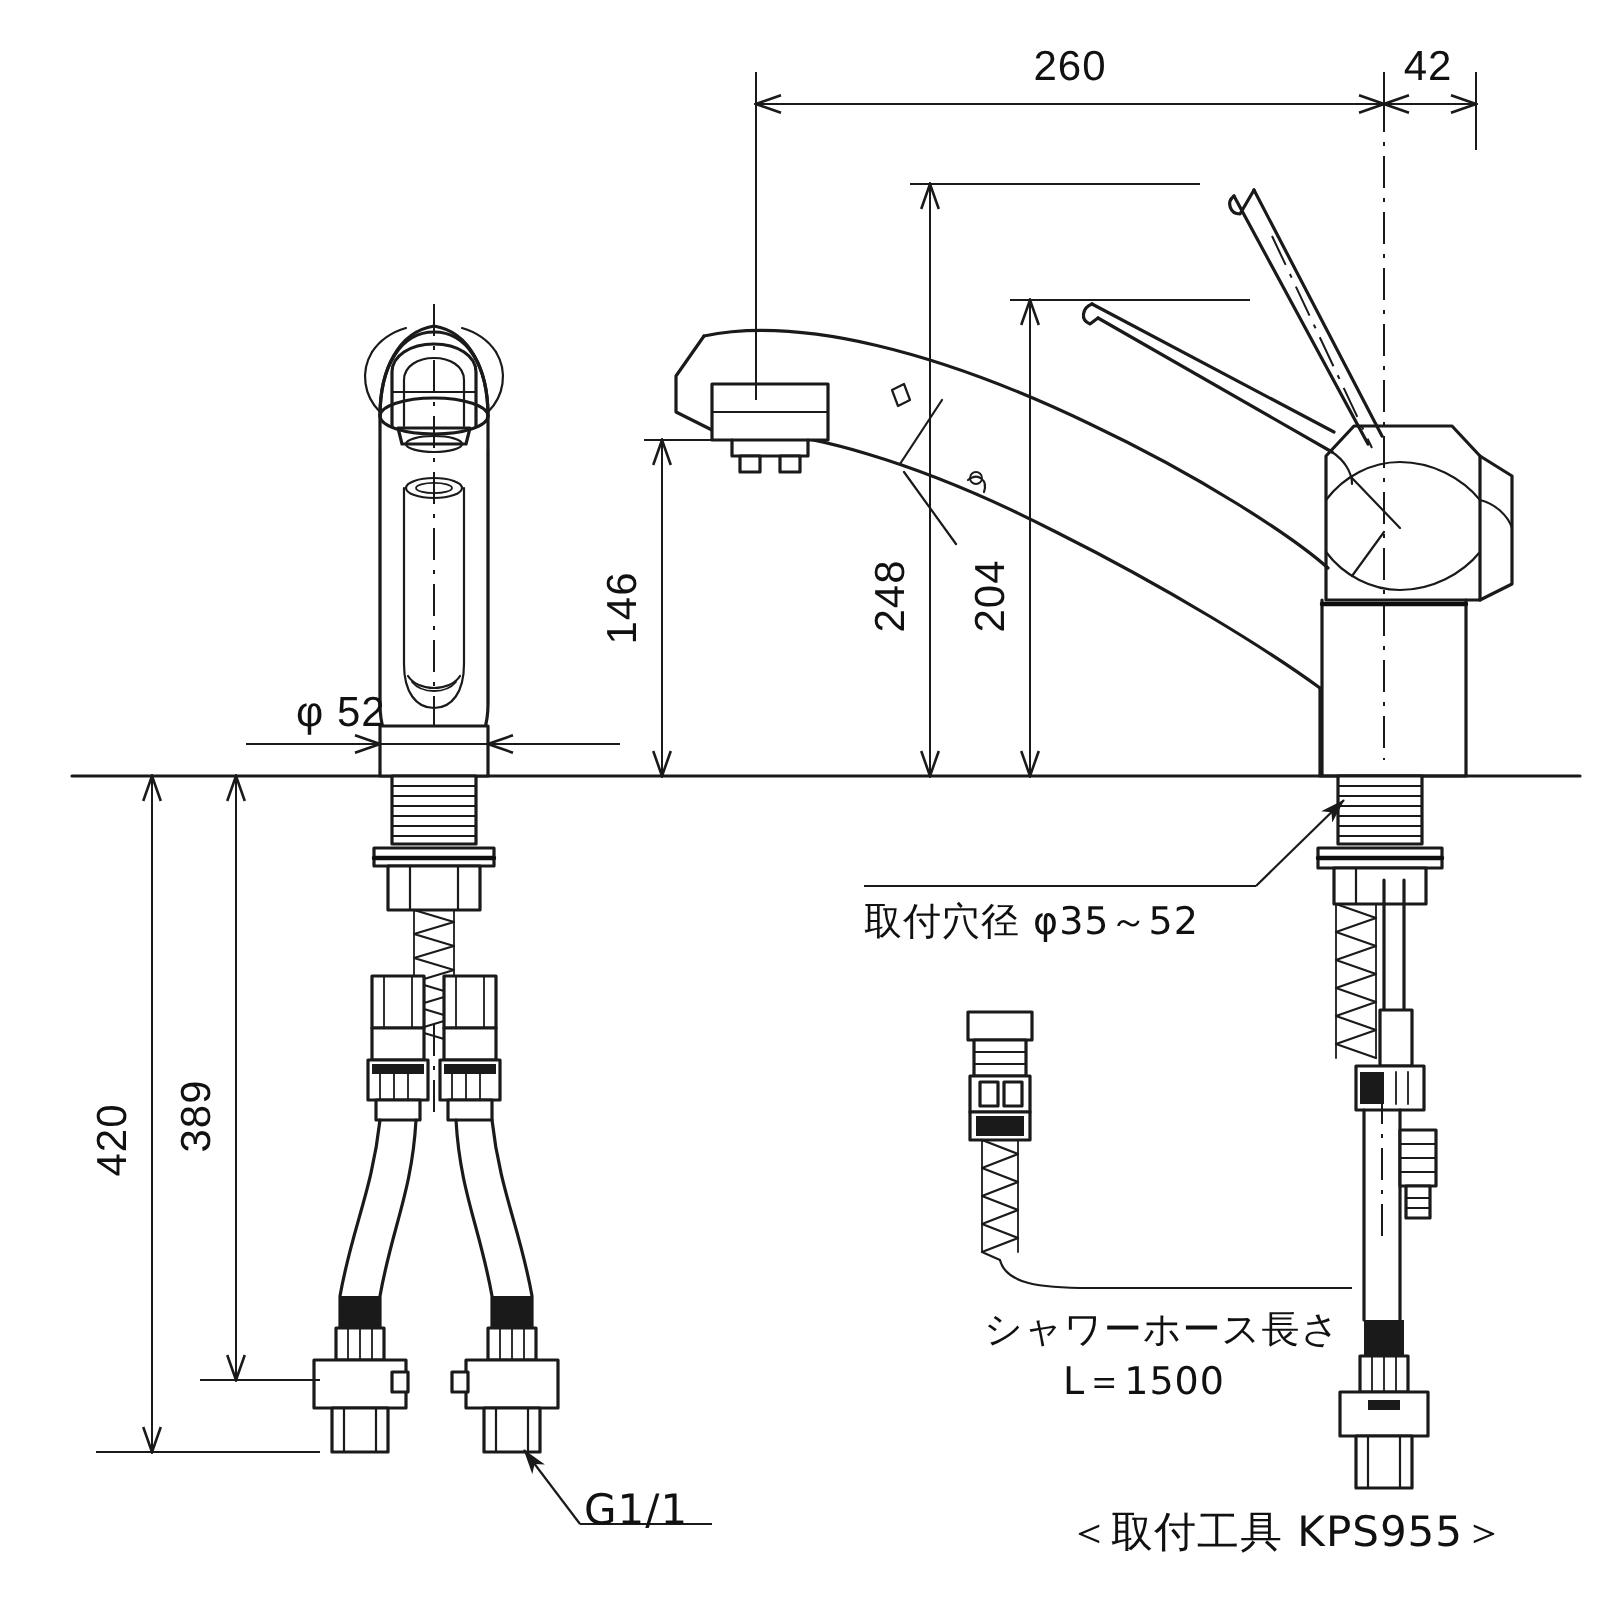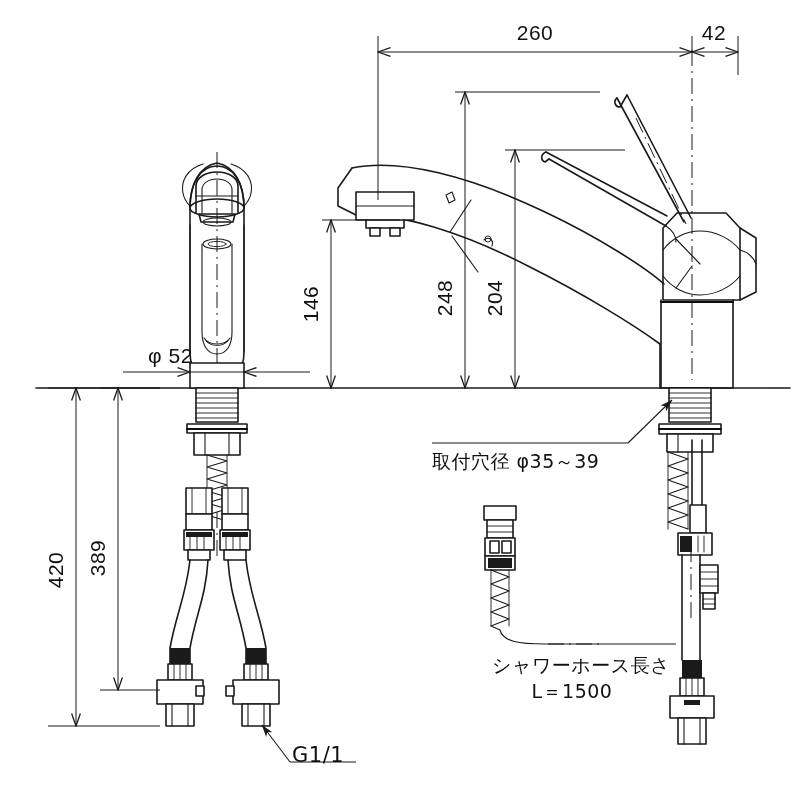--- a/index.html
+++ b/index.html
@@ -394,22 +394,23 @@
       <path class="leader" d="M628,443 L672,400" marker-end="url(#arrFill)"></path>
     </g>
 
     <g>
       <path class="leader" d="M356,762 L290,762"></path>
       <path class="leader" d="M290,762 L262,725" marker-end="url(#arrFill)"></path>
     </g>
   </svg>
 
 
-  <div class="jp-label" style="left:432px; top:450px;">取付穴径 φ35～39</div>
+  <div class="jp-label" style="left:432px; top:450px;">取付穴径 φ35～52</div>
 
   <div class="jp-label jp-center" style="left:492px; top:634px; width:160px;">シャワーホース長さ</div>
 
   <div class="jp-label jp-center" style="left:492px; top:660px; width:160px;">L＝1500</div>
 
   <div class="jp-label big" style="left:292px; top:742px;">G1/1</div>
 
+  <div class="jp-label big" style="left:534px; top:753px;">＜取付工具 KPS955＞</div>
 
 </div>
 
 </body></html>

